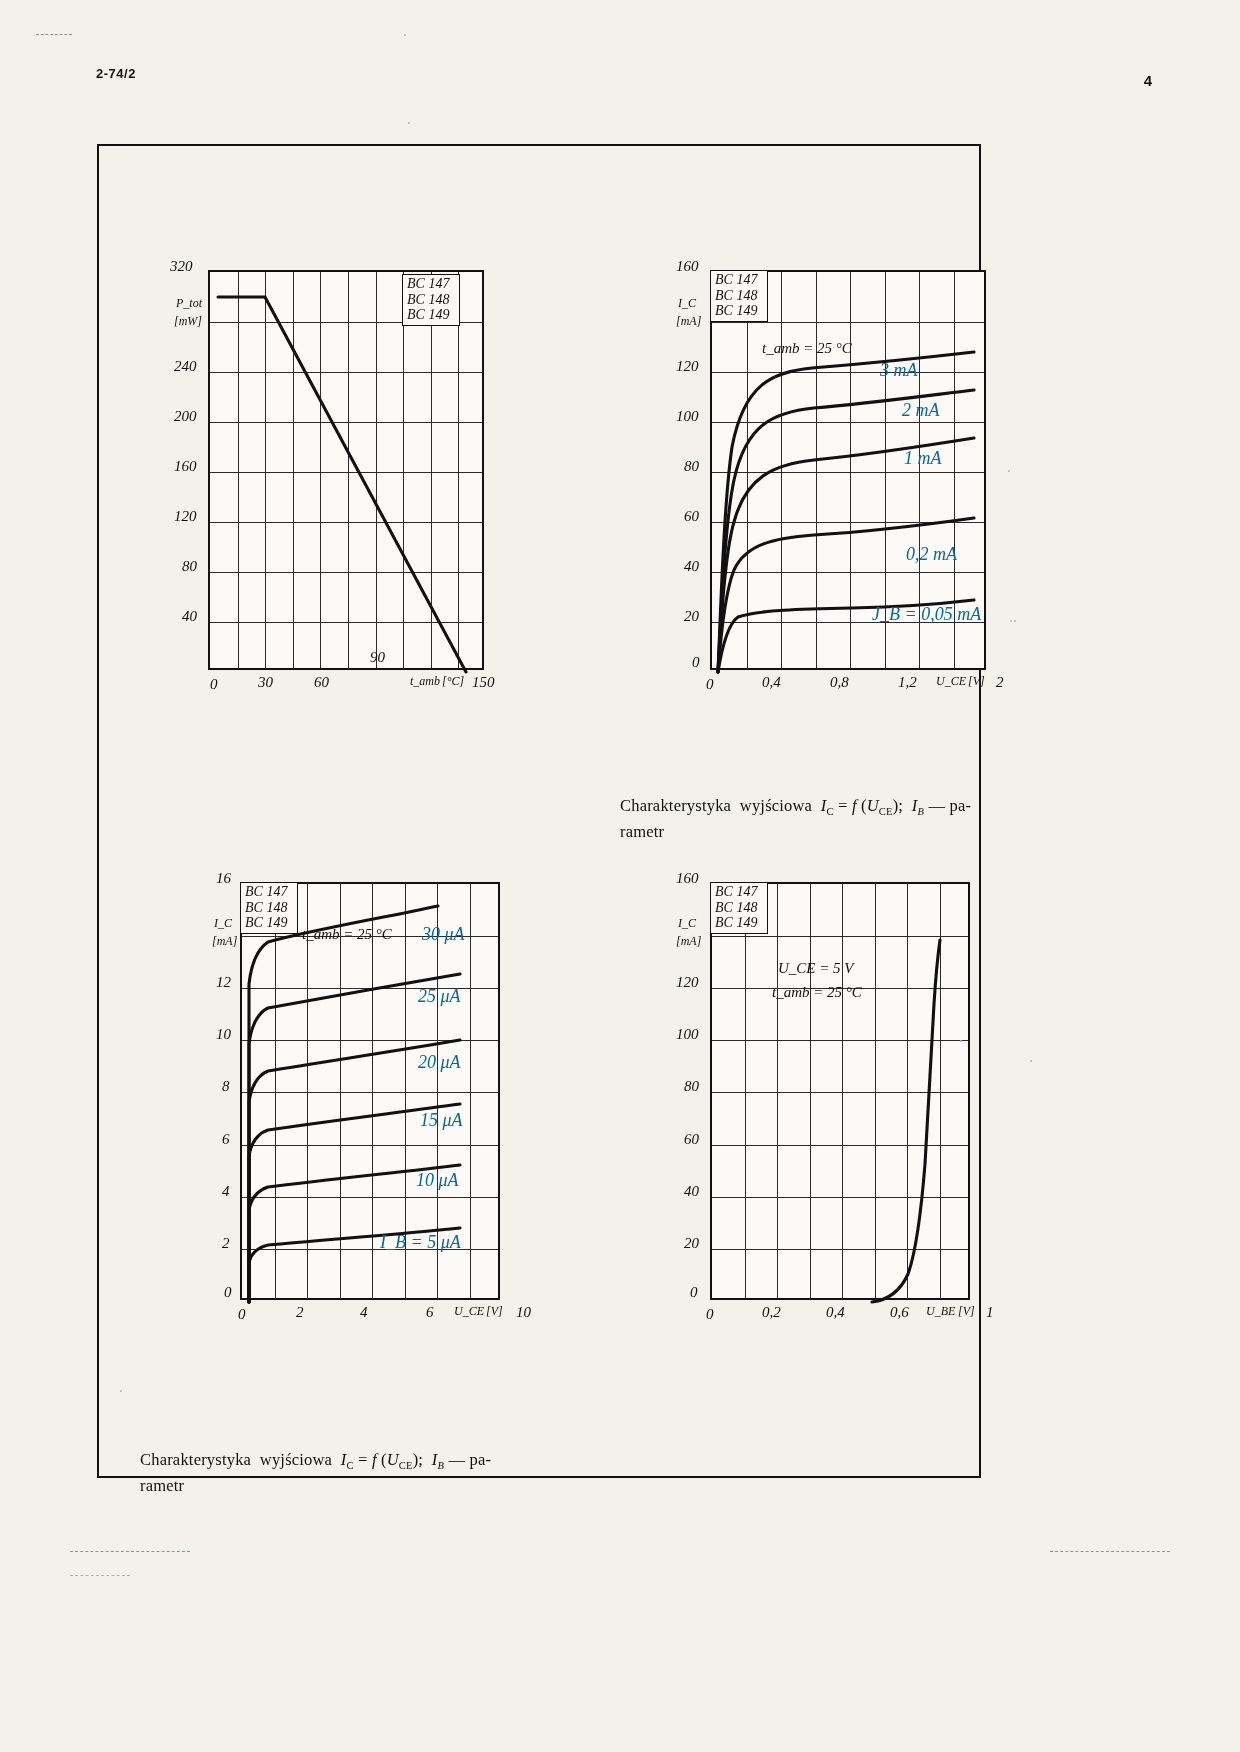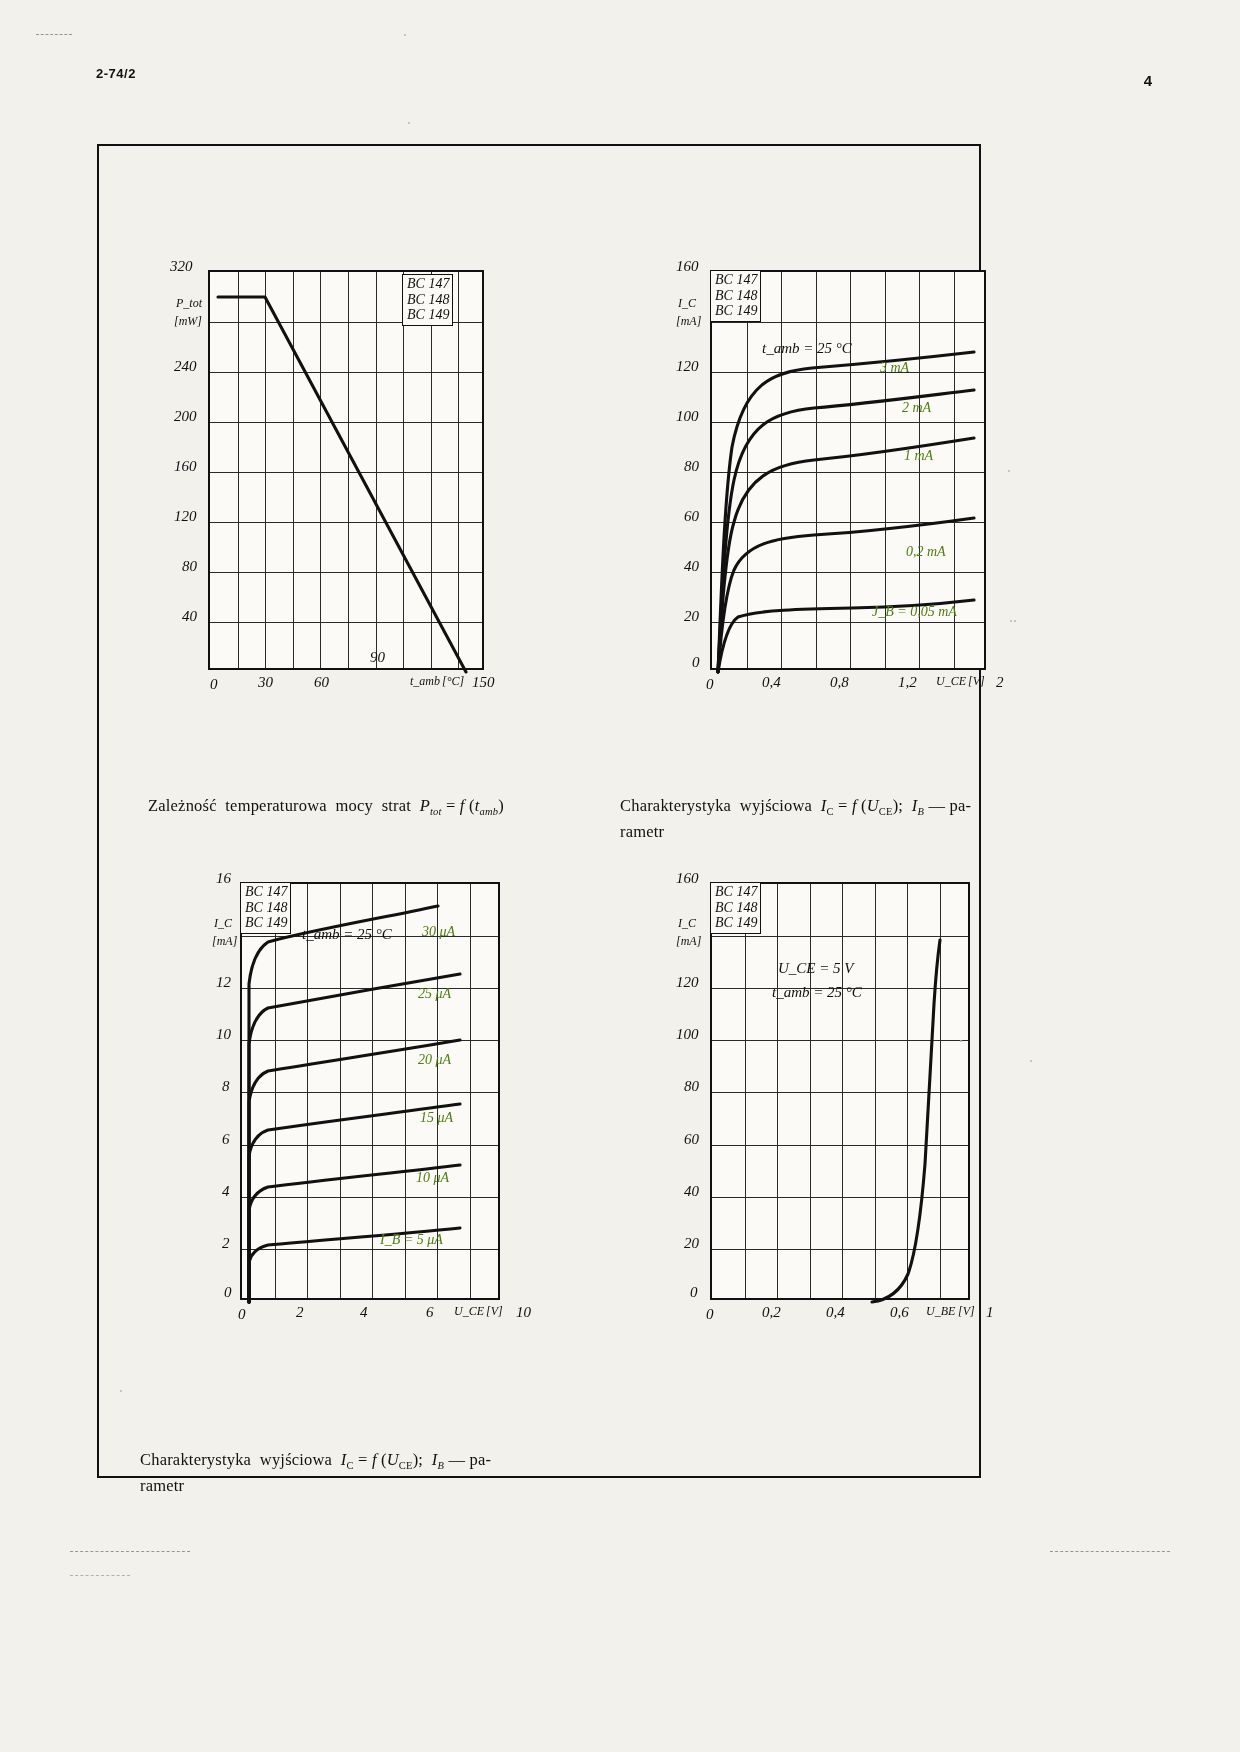--- a/index.html
+++ b/index.html
@@ -63,34 +63,34 @@
   .tick-lbl{
     position:absolute;
     font-family:"Liberation Serif", serif;
     font-style:italic;
     font-size:15px;color:#111;white-space:nowrap;
   }
   .legend{
     position:absolute;
     border:1.5px solid #111;
     background:#fbfaf7;
-    padding:1px 3px 2px 4px;
+    padding:1px 10px 2px 4px;
     font-family:"Liberation Serif", serif;
     font-style:italic;font-size:14px;line-height:1.12;color:#111;
     white-space:nowrap;
   }
   .note{
     position:absolute;
     font-family:"Liberation Serif", serif;
     font-style:italic;font-size:15px;color:#111;white-space:nowrap;
   }
   .curve-lbl{
     position:absolute;
     font-family:"Liberation Serif", serif;
-    font-style:italic;font-size:14px;color:#4d7c0f;white-space:nowrap;
+    font-style:italic;font-size:18px;color:#0369a1;white-space:nowrap;
   }
   .caption{
     position:absolute;
     font-family:"Liberation Serif", serif;
     font-size:16.5px;color:#111;
     line-height:1.45;
     letter-spacing:.2px;
   }
   .caption i{font-style:italic;}
   .caption sub{font-size:10.5px;}
@@ -155,23 +155,20 @@
 
     <div class="tick-lbl" style="left:22px;top:414px;">0</div>
     <div class="tick-lbl" style="left:70px;top:412px;">30</div>
     <div class="tick-lbl" style="left:126px;top:412px;">60</div>
     <div class="tick-lbl" style="left:182px;top:387px;">90</div>
     <div class="axis-lbl" style="left:222px;top:412px;font-style:italic;">t_amb</div>
     <div class="axis-lbl" style="left:254px;top:412px;">[°C]</div>
     <div class="tick-lbl" style="left:284px;top:412px;">150</div>
   </div>
 
-  <div class="caption" style="left:148px;top:794px;width:400px;">
-    Zależność&nbsp; temperaturowa&nbsp; mocy&nbsp; strat&nbsp; <i>P<sub>tot</sub></i> = <i>f</i> (<i>t<sub>amb</sub></i>)
-  </div>
 
   <div class="chart-block" style="left:690px;top:262px;width:300px;height:480px;">
 
     <div class="plot" style="left:20px;top:8px;width:276px;height:400px;">
       <div class="grid-line gv" style="left:34.5px"></div>
       <div class="grid-line gv" style="left:69px"></div>
       <div class="grid-line gv" style="left:103.5px"></div>
       <div class="grid-line gv" style="left:138px"></div>
       <div class="grid-line gv" style="left:172.5px"></div>
       <div class="grid-line gv" style="left:207px"></div>

